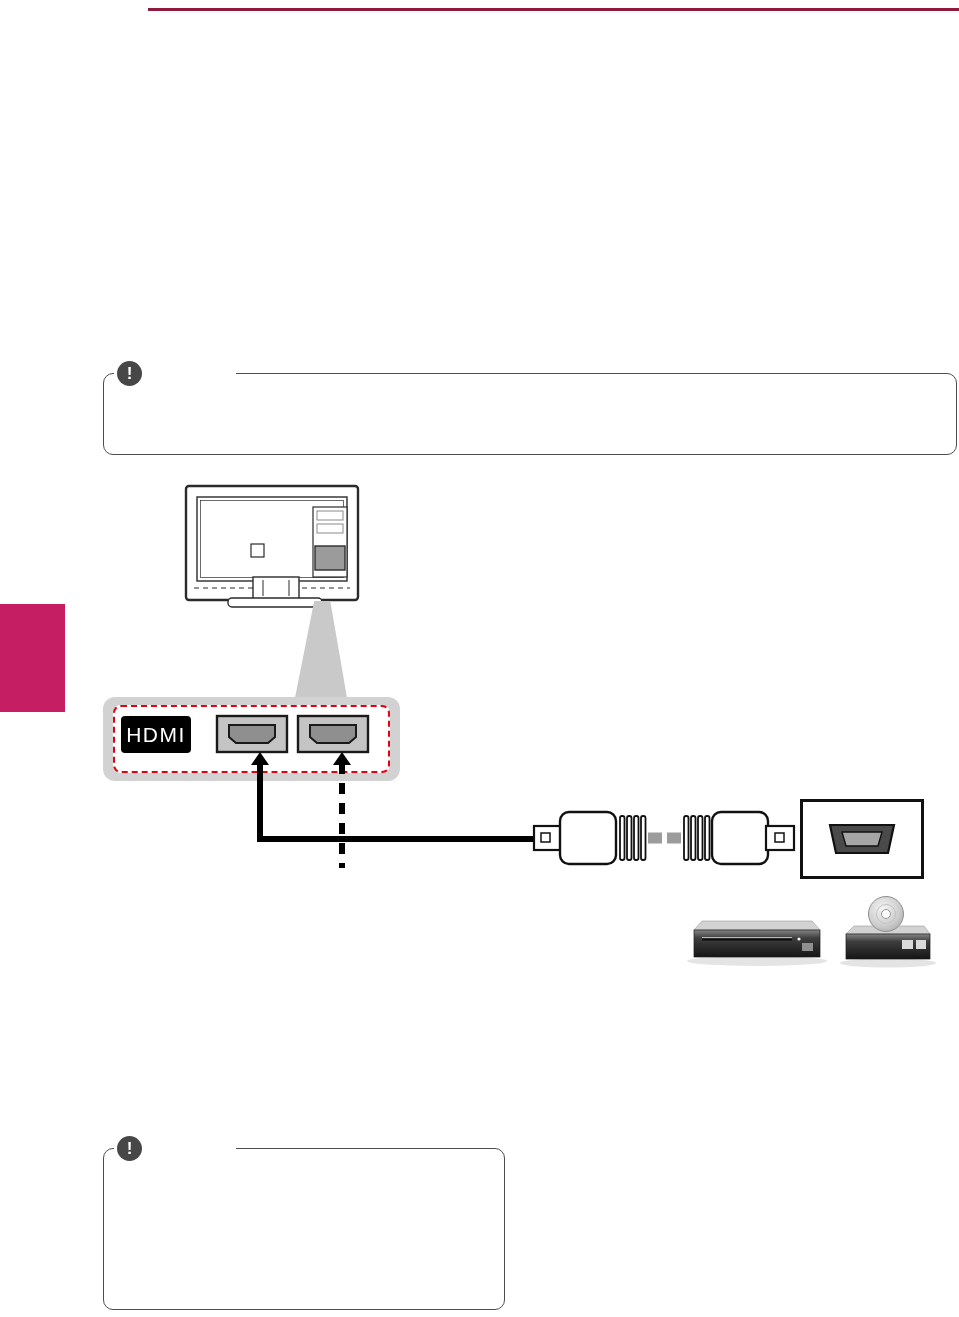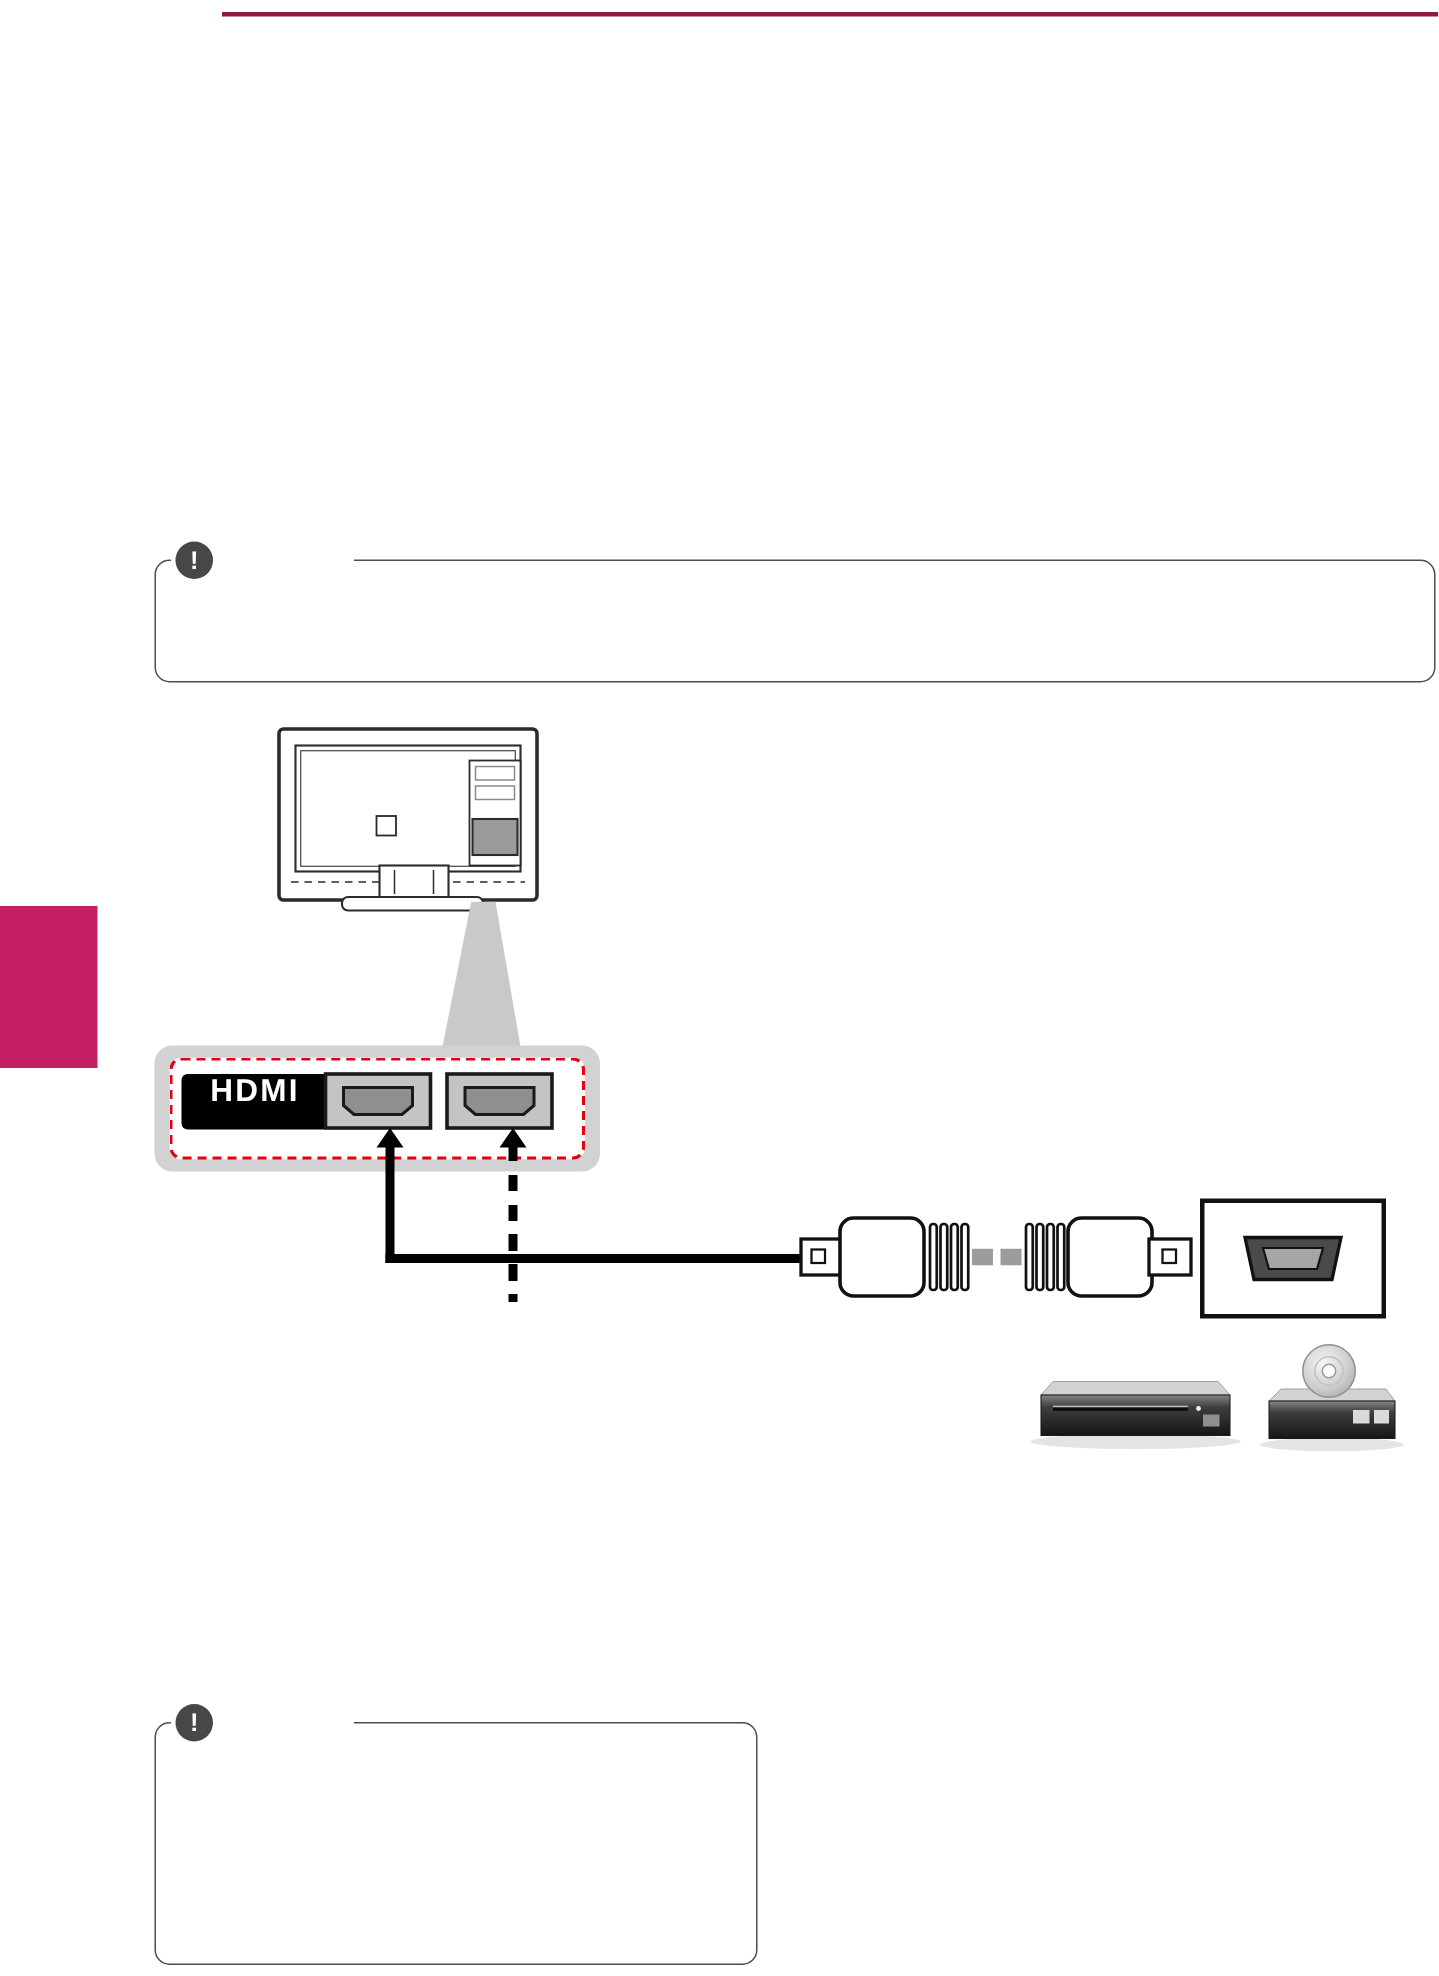--- a/index.html
+++ b/index.html
@@ -19,22 +19,22 @@
              font-weight:bold;font-size:17px;line-height:1;}
 
   .tv-svg{position:absolute;left:182px;top:480px;}
   .wedge{position:absolute;left:290px;top:601px;width:62px;height:97px;background:#c9c9c9;
          clip-path:polygon(39% 0,65% 0,92% 100%,8% 100%);}
 
   
   .zoom-panel{position:absolute;left:103px;top:697px;width:297px;height:84px;background:#d2d2d2;border-radius:12px;}
   .zoom-inner{position:absolute;left:10px;top:8px;right:10px;bottom:8px;background:#fff;
               border:2px dashed #E3000F;border-radius:8px;}
-  .hdmi-logo{position:absolute;left:18px;top:19px;width:98px;height:37px;background:#000;border-radius:4px;
-             color:#fff;display:flex;justify-content:center;font-weight:bold;
+  .hdmi-logo{position:absolute;left:18px;top:19px;width:70px;height:37px;background:#000;border-radius:4px;
+             color:#fff;display:flex;align-items:center;justify-content:center;font-weight:normal;
              font-size:21px;letter-spacing:1.5px;}
   .port{position:absolute;top:17px;}
   .port1{left:112px;}
   .port2{left:193px;}
 
   
   .arrow-head{position:absolute;width:0;height:0;border-left:9px solid transparent;
               border-right:9px solid transparent;border-bottom:13px solid #000;}
   .solid-head{left:251px;top:752px;}
   .solid-v{position:absolute;left:257px;top:763px;width:6px;height:79px;background:#000;}

